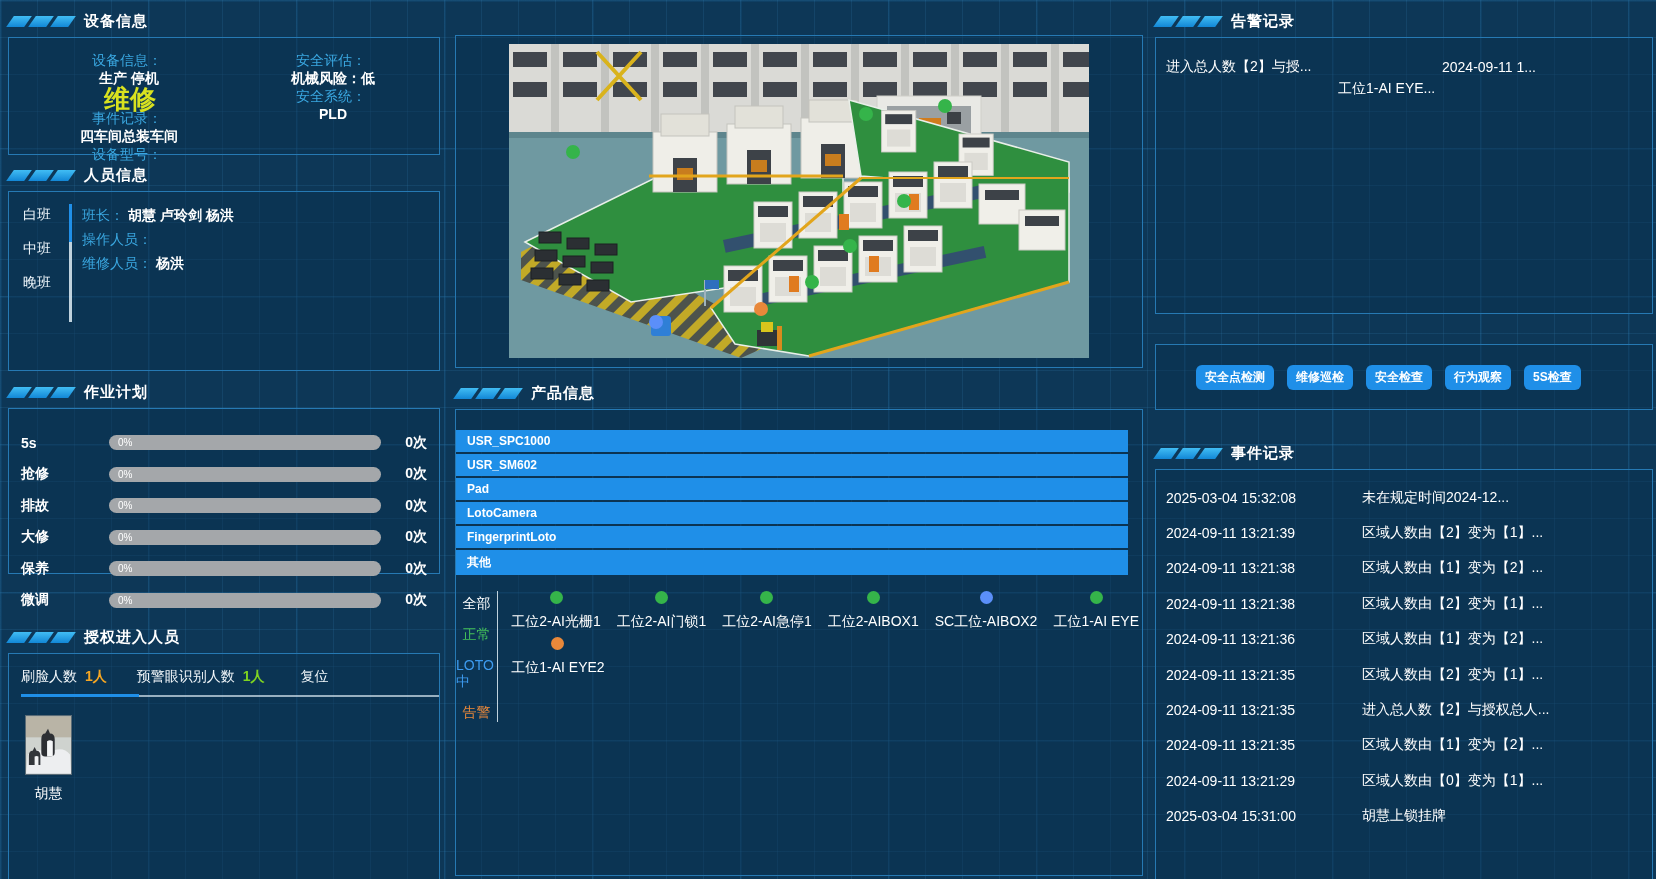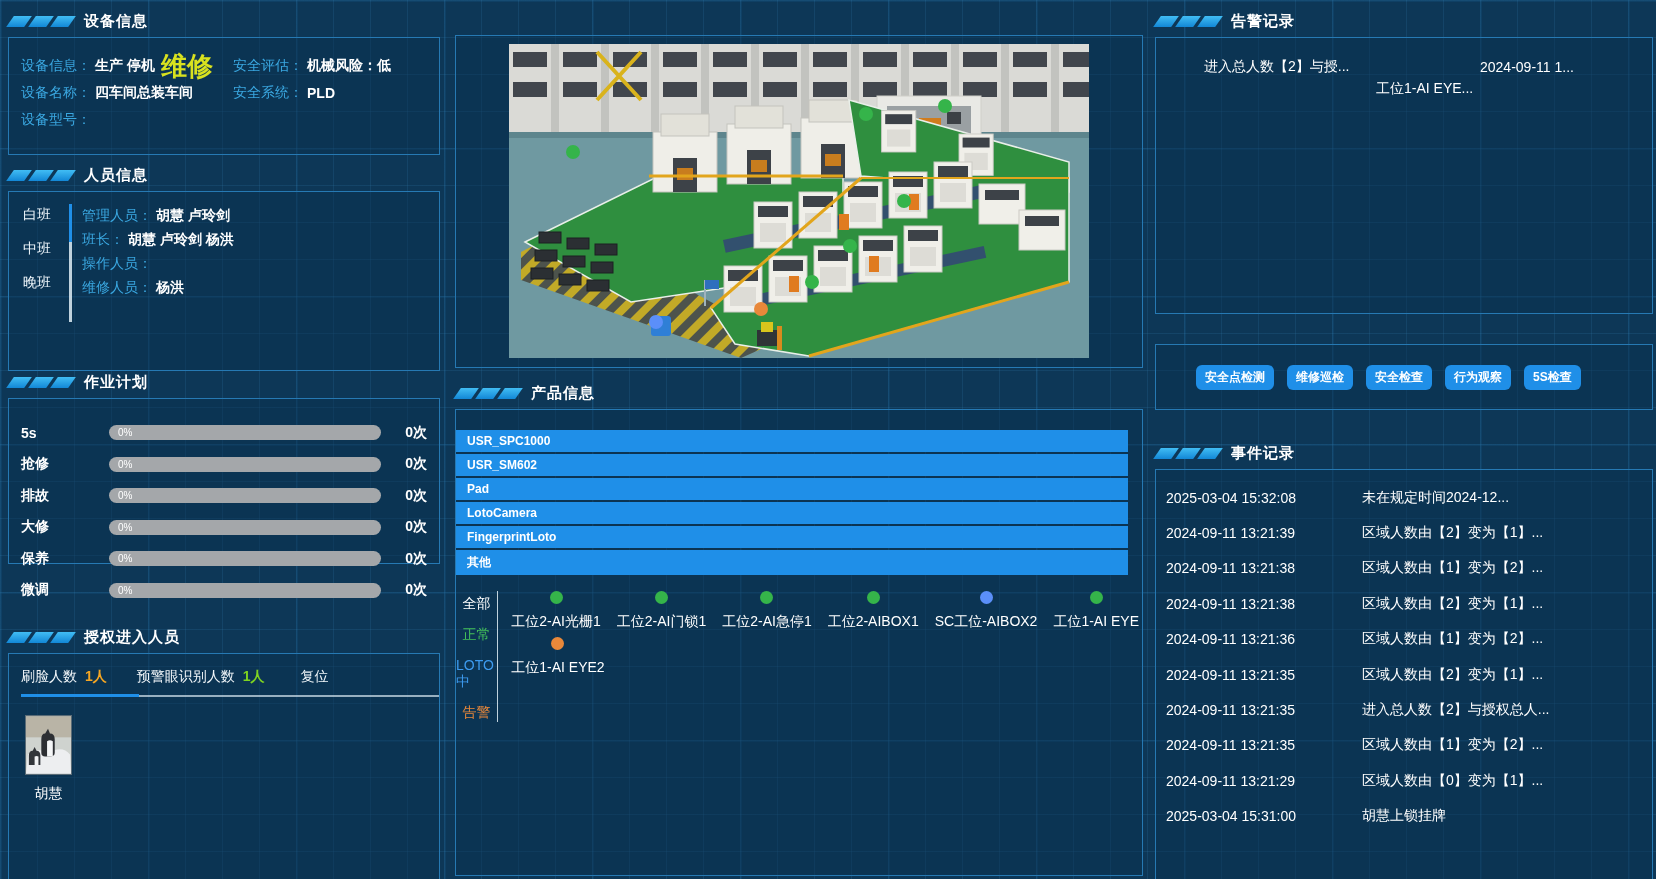--- a/index.html
+++ b/index.html
@@ -19,21 +19,21 @@
   .sec-header { display:flex; align-items:center; height:22px; margin-bottom:5px; }
   .arrows { display:flex; gap:4px; margin-right:12px; margin-left:2px; }
   .arrow { width:18px; height:11px; background:linear-gradient(180deg,#41bdf4,#1287d6); transform:skewX(-35deg); }
   .sec-title { color:#ffffff; font-size:15px; font-weight:700; letter-spacing:1px; }
   .panel { border:1px solid #2679b3; background:rgba(9,48,79,0.45); position:relative; }
 
   
   .eq-grid { display:flex; padding:14px 10px 0 12px; }
   .eq-col-l { width:212px; }
   .eq-col-r { flex:1; }
-  .eq-row { display:flex; align-items:center; min-height:27px; }
+  .eq-row { display:flex; align-items:center; min-height:27px;flex-direction:column; }
   .f-label { color:#3aa7e0; font-size:14px; white-space:nowrap; }
   .f-value { color:#ffffff; font-size:14px; font-weight:700; margin-left:4px; white-space:nowrap; }
   .hl-repair { color:#d9e21f; font-size:26px; font-weight:700; margin-left:6px; line-height:22px; }
 
   
   .pe-body { display:flex; padding:12px 10px 0 10px; }
   .shift-col { width:48px; }
   .shift-tab { color:#eef6fb; font-size:14px; margin-bottom:12px; cursor:pointer; padding:2px 4px; }
   .pe-divider { width:3px; margin:0 10px 0 2px; display:flex; flex-direction:column; height:118px; }
   .pe-div-top { height:38px; background:#1f8fe8; }
@@ -113,21 +113,21 @@
     </div>
     <div class="panel" style="height:118px;">
       <div class="eq-grid">
         <div class="eq-col-l">
           <div class="eq-row">
             <span class="f-label">设备信息：</span>
             <span class="f-value">生产 停机</span>
             <span class="hl-repair">维修</span>
           </div>
           <div class="eq-row">
-            <span class="f-label">设备名称：</span>
+            <span class="f-label">事件记录：</span>
             <span class="f-value">四车间总装车间</span>
           </div>
           <div class="eq-row">
             <span class="f-label">设备型号：</span>
             <span class="f-value"></span>
           </div>
         </div>
         <div class="eq-col-r">
           <div class="eq-row">
             <span class="f-label">安全评估：</span>
@@ -157,41 +157,37 @@
             <div class="shift-tab">白班</div>
             <div class="shift-tab">中班</div>
             <div class="shift-tab">晚班</div>
           </div>
         <div class="pe-divider">
           <div class="pe-div-top"></div>
             <div class="pe-div-rest"></div>
         </div>
         <div class="pe-fields" id="personnel-fields">
             <div class="pe-row">
-              <span class="f-label">管理人员：</span>
-              <span class="f-value">胡慧 卢玲剑</span>
-            </div>
-            <div class="pe-row">
               <span class="f-label">班长：</span>
               <span class="f-value">胡慧 卢玲剑 杨洪</span>
             </div>
             <div class="pe-row">
               <span class="f-label">操作人员：</span>
               <span class="f-value"></span>
             </div>
             <div class="pe-row">
               <span class="f-label">维修人员：</span>
               <span class="f-value">杨洪</span>
             </div>
           </div>
       </div>
     </div>
   </div>
 
-  <div class="section" style="left:8px; top:371px; width:432px;">
+  <div class="section" style="left:8px; top:381px; width:432px;">
     <div class="sec-header">
       <span class="arrows">
           <span class="arrow"></span>
           <span class="arrow"></span>
           <span class="arrow"></span>
         </span>
       <span class="sec-title">作业计划</span>
     </div>
     <div class="panel" style="height:166px;">
       <div class="wp-rows" id="workplan-rows">
@@ -453,21 +449,21 @@
 
   <div class="section" style="left:1155px; top:10px; width:498px;">
     <div class="sec-header">
       <span class="arrows">
           <span class="arrow"></span>
           <span class="arrow"></span>
           <span class="arrow"></span>
         </span>
       <span class="sec-title">告警记录</span>
     </div>
-    <div class="panel" style="height:277px;padding-left:38px;">
+    <div class="panel" style="height:277px;">
       <div class="alarm-rows" id="alarm-rows">
           <div class="alarm-row">
             <span class="alarm-msg">进入总人数【2】与授...</span>
             <span class="alarm-dev">工位1-AI EYE...</span>
             <span class="alarm-time">2024-09-11 1...</span>
           </div>
         </div>
     </div>
   </div>
 

